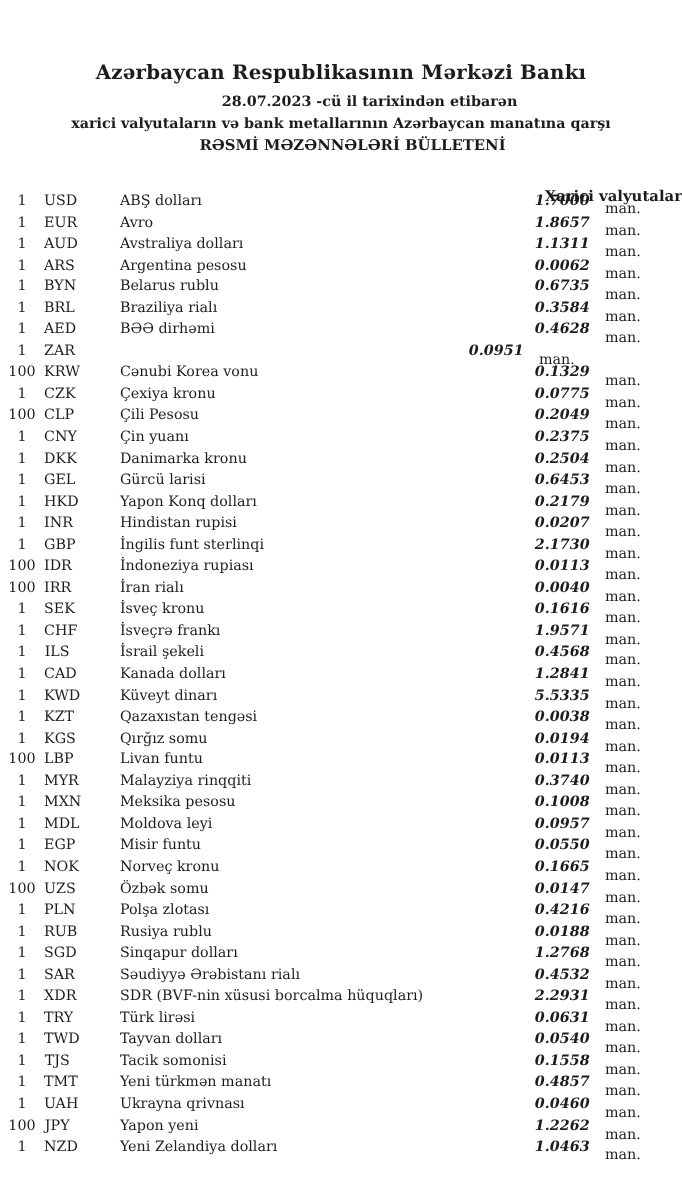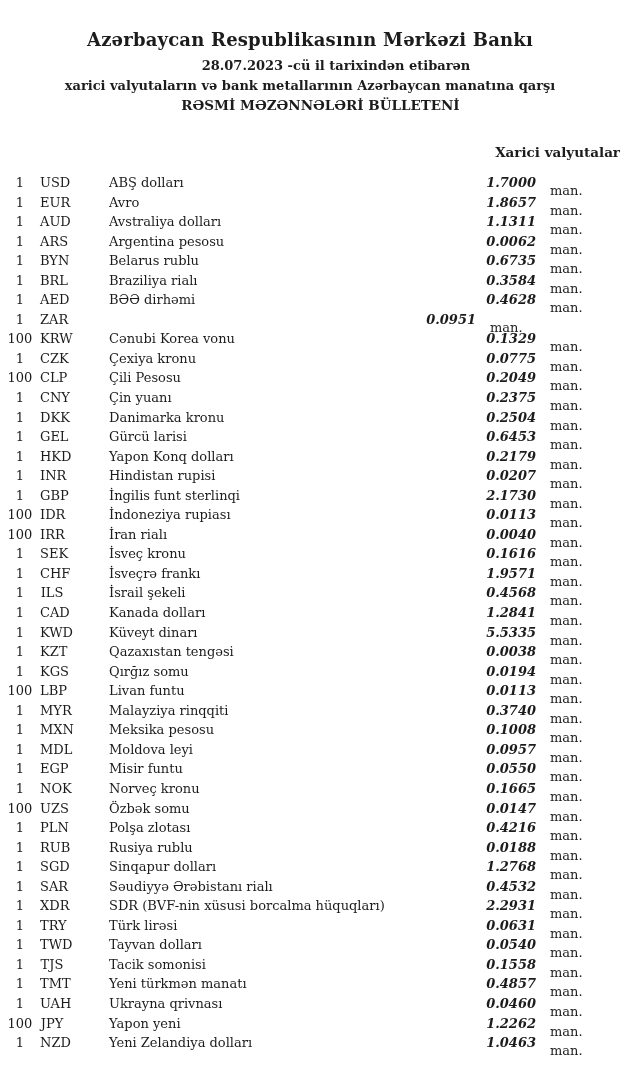--- a/index.html
+++ b/index.html
@@ -8,21 +8,21 @@
     background: #ffffff;
   }
   body {
     width: 620px;
     height: 1088px;
     position: relative;
     font-family: "DejaVu Serif", "Liberation Serif", serif;
     color: #1c1c1c;
     overflow: hidden;
   }
-  .abs { position: absolute; left: 0; right: 0; }
+  .abs { position: absolute; left: 0; right: 0; margin-top: 27px; }
 
   .doc-title {
     top: 29px;
     text-align: center;
     font-size: 18px;
     font-weight: 700;
     letter-spacing: 0.2px;
   }
   .doc-date {
     top: 58px;

